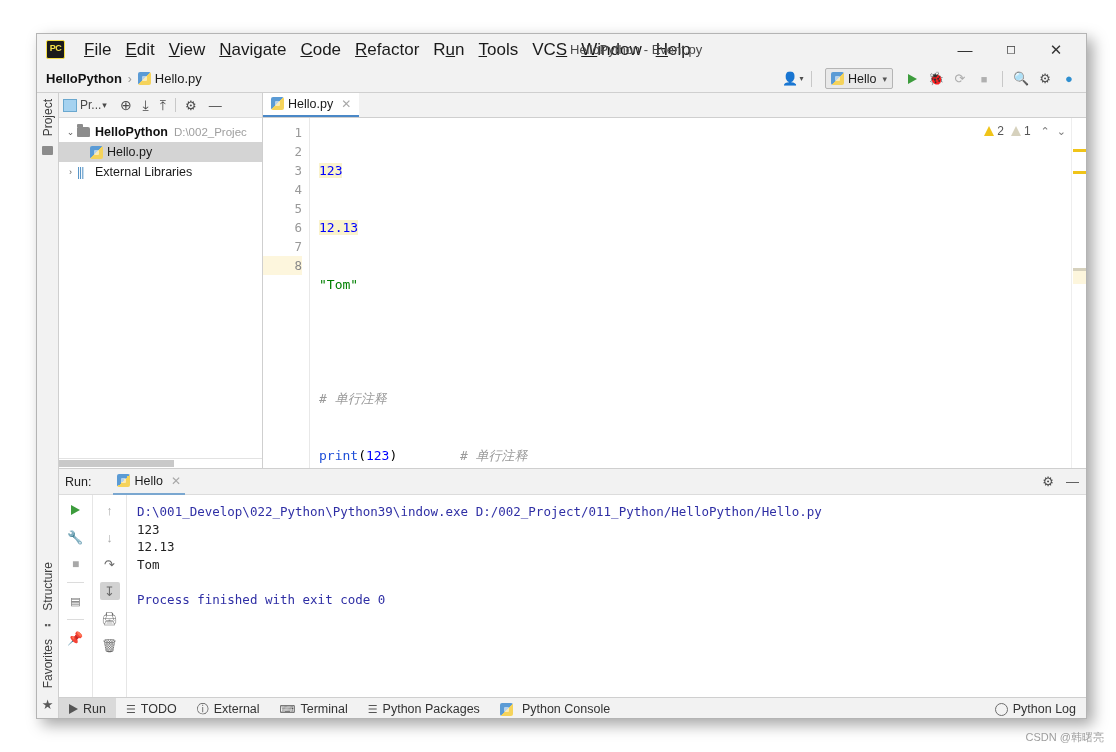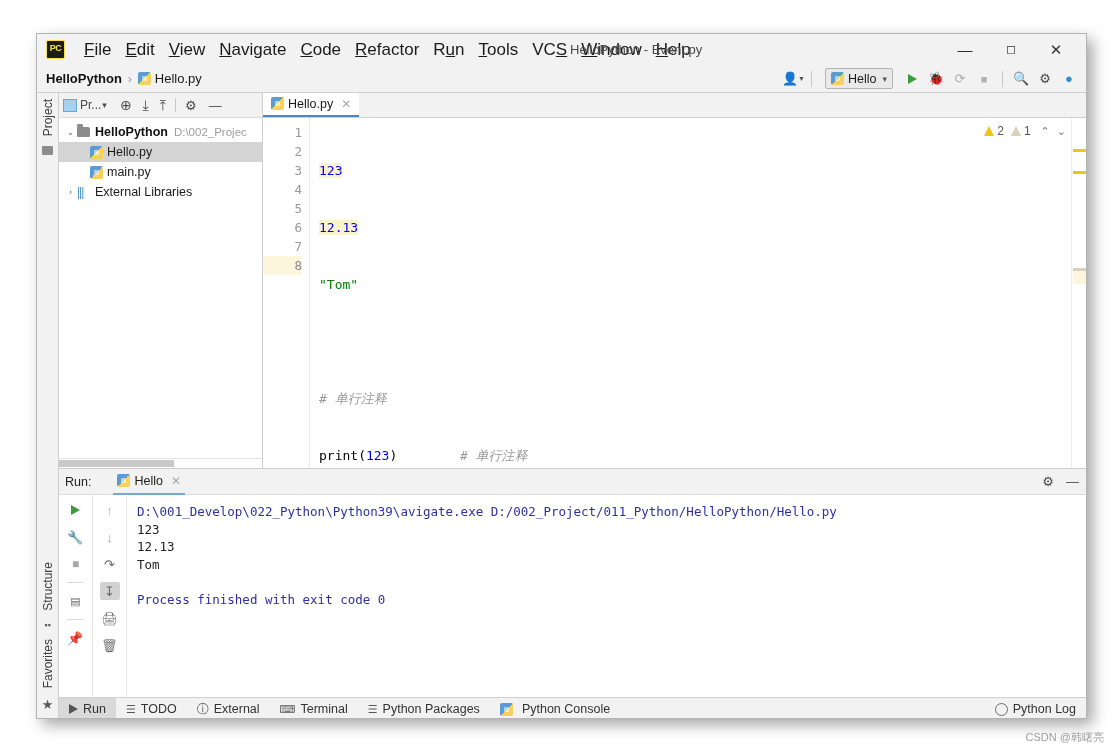--- a/index.html
+++ b/index.html
@@ -121,21 +121,21 @@
   #gutter .gl{height:19px;line-height:19px;}
   #gutter .gl.cur{background:#fdf6dd;color:#888;}
   #code{
     flex:1;padding-top:5px;padding-left:9px;position:relative;
     font-family:"DejaVu Sans Mono",monospace;font-size:13px;line-height:19px;white-space:pre;
     overflow:hidden;
   }
   .cl{height:19px;position:relative;}
   .num{color:#0000ff;}
   .str{color:#008000;}
-  .fn{color:#000000;}
+  .fn{color:#1d4ed8;}
   .punc{color:#000;}
   .cmt{color:#9a9a9a;font-style:italic;}
   .warnhl{background:#faf3cd;}
   
   #markerbar{width:14px;background:#fff;border-left:1px solid #eee;position:relative;}
   .mk{position:absolute;right:0;width:13px;height:3px;}
   #inspect{
     position:absolute;right:16px;top:5px;display:flex;align-items:center;gap:3px;
     font-size:12px;color:#555;background:#fff;padding:1px 2px;
   }
@@ -263,26 +263,20 @@
               <span class="tname">HelloPython</span>
               <span class="tpath">D:\002_Projec</span>
             </div>
             <div class="trow sel">
               <span class="arrow"></span>
               <span style="width:13px;"></span>
               <span class="pyicon"></span>
               <span>Hello.py</span>
             </div>
             <div class="trow">
-              <span class="arrow"></span>
-              <span style="width:13px;"></span>
-              <span class="pyicon"></span>
-              <span>main.py</span>
-            </div>
-            <div class="trow">
               <span class="arrow">›</span>
               <span class="lib-ic">|||</span>
               <span>External Libraries</span>
             </div>
           </div>
 
           <div id="projscroll">
             <div class="thumb"></div>
           </div>
         </div>
@@ -366,21 +360,21 @@
           </div>
           <div class="runcol b">
             <div class="rico" style="color:#a8a8a8;">↑</div>
             <div class="rico" style="color:#a8a8a8;">↓</div>
             <div class="rico">↷</div>
             <div class="rico active">↧</div>
             <div class="rico">🖨</div>
             <div class="rico">🗑</div>
           </div>
 
-          <div id="console"><span class="blue">D:\001_Develop\022_Python\Python39\avigate.exe D:/002_Project/011_Python/HelloPython/Hello.py</span>
+          <div id="console"><span class="blue">D:\001_Develop\022_Python\Python39\indow.exe D:/002_Project/011_Python/HelloPython/Hello.py</span>
 <span>123</span>
 <span>12.13</span>
 <span>Tom</span>
 <span></span>
 <span class="blue">Process finished with exit code 0</span></div>
         </div>
       </div>
 
       <div id="btabs">
         <div class="btab active">

